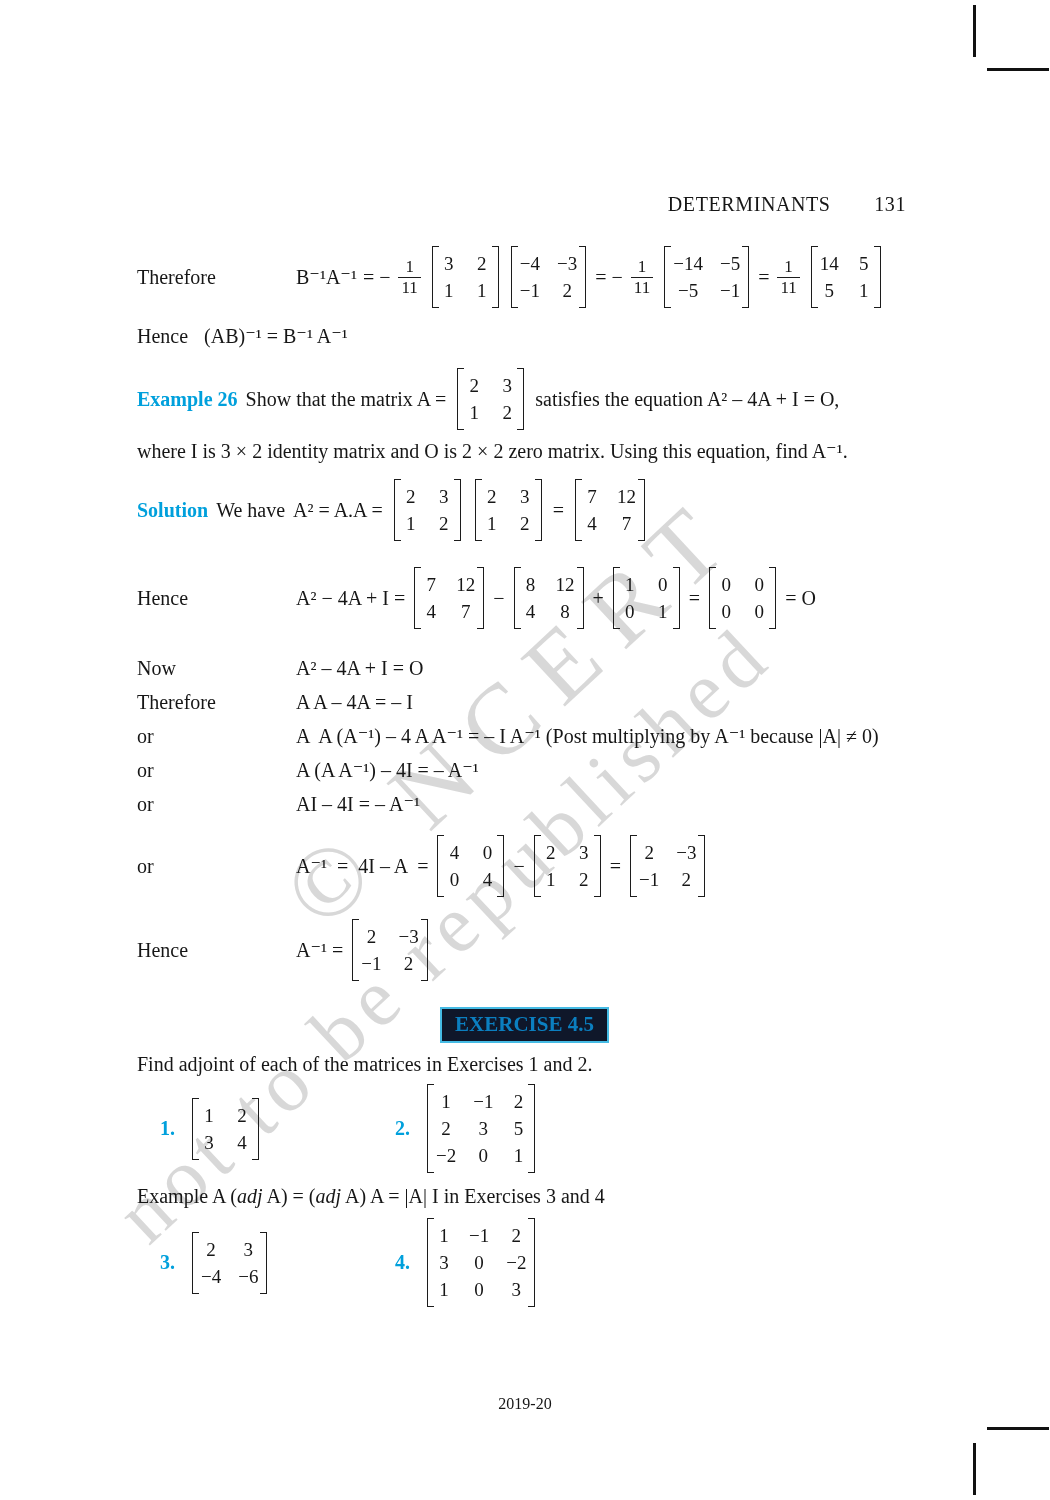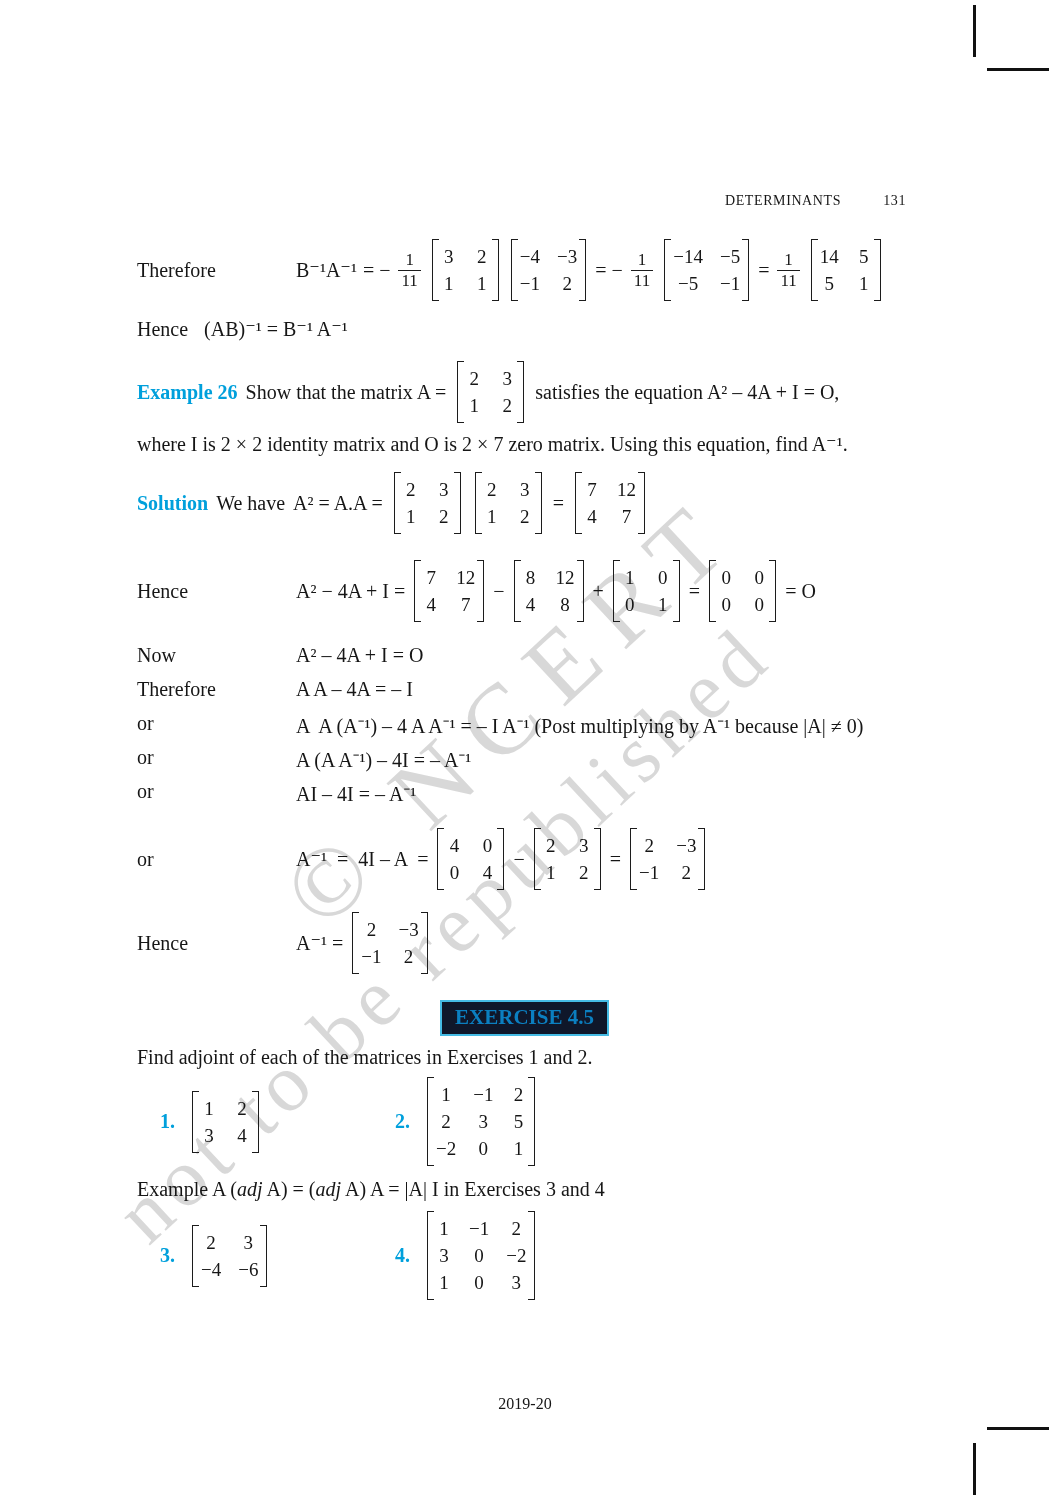--- a/index.html
+++ b/index.html
@@ -26,21 +26,21 @@
     position:absolute;
     color: rgba(135,135,135,0.32);
     white-space: nowrap;
     font-family: "Liberation Serif", "DejaVu Serif", serif;
   }
   .wm1 { left:300px; top:850px;  font-size:100px; letter-spacing:22px; transform: rotate(-43deg); transform-origin: 0 50%; }
   .wm2 { left:130px; top:1180px; font-size:82px;  letter-spacing:8px;  transform: rotate(-43deg); transform-origin: 0 50%; }
 
   .content { position:relative; z-index:1; padding: 193px 138px 0 137px; }
 
-  .running-head { text-align:right; font-size:14px; letter-spacing:0.6px; padding-right:6px; }
+  .running-head { text-align:right; font-size:20px; letter-spacing:0.6px; padding-right:6px; }
   .running-head .pagenum { margin-left:38px; }
 
   
   .eqrow { display:flex; align-items:center; column-gap:6px; flex-wrap:nowrap; }
   .label { flex: 0 0 153px; }
   .mathtext { white-space: pre; }
   .accent-label { color: var(--accent, #00a0dc); font-weight:700; }
   .it { font-style: italic; }
 
   
@@ -67,21 +67,21 @@
   .row-hence-ab { margin-top:16px; }
   .row-hence-ab .gap { display:inline-block; width:16px; }
 
   .eq-first { margin-top:30px; }
   .example-block { margin-top:20px; }
   .example-line1 { display:flex; align-items:center; column-gap:8px; }
   .example-line2 { margin-top:8px; line-height:27px; }
   .solution-row { margin-top:14px; display:flex; align-items:center; column-gap:8px; }
   .hence-eq { margin-top:26px; }
   .steps { margin-top:22px; }
-  .steprow { display:flex; align-items:flex-start; height:34px; column-gap:6px;font-family:Liberation Serif, serif; }
+  .steprow { display:flex; align-items:center; height:34px; column-gap:6px; }
   .inverse-eq { margin-top:14px; }
   .hence-final { margin-top:22px; }
 
   .ex-title {
     margin:26px auto 0;
     width:fit-content;
     border:2.2px solid var(--box-border, #45bbe4);
     background:#0f172a;
     color: var(--box-text, #0b7fc0);
     font-weight:700;
@@ -173,21 +173,21 @@
         <span class="accent-label">Example 26</span>
         <span>Show that the matrix A =</span>
         <span class="matrix" style="grid-template-columns: repeat(2, auto);">
             <span class="mcell">2</span>
             <span class="mcell">3</span>
             <span class="mcell">1</span>
             <span class="mcell">2</span>
           </span>
         <span>satisfies the equation A² –  4A + I = O,</span>
       </div>
-      <div class="example-line2">where I is 2 × 2 identity matrix and O is 2 × 7 zero matrix. Using this equation, find A⁻¹.</div>
+      <div class="example-line2">where I is 3 × 2 identity matrix and O is 2 × 2 zero matrix. Using this equation, find A⁻¹.</div>
     </div>
 
     <div class="solution-row">
       <span class="accent-label">Solution</span>
       <span>We have</span>
       <span class="mathtext">A² = A.A =</span>
       <span class="matrix" style="grid-template-columns: repeat(2, auto);">
           <span class="mcell">2</span>
           <span class="mcell">3</span>
           <span class="mcell">1</span>

